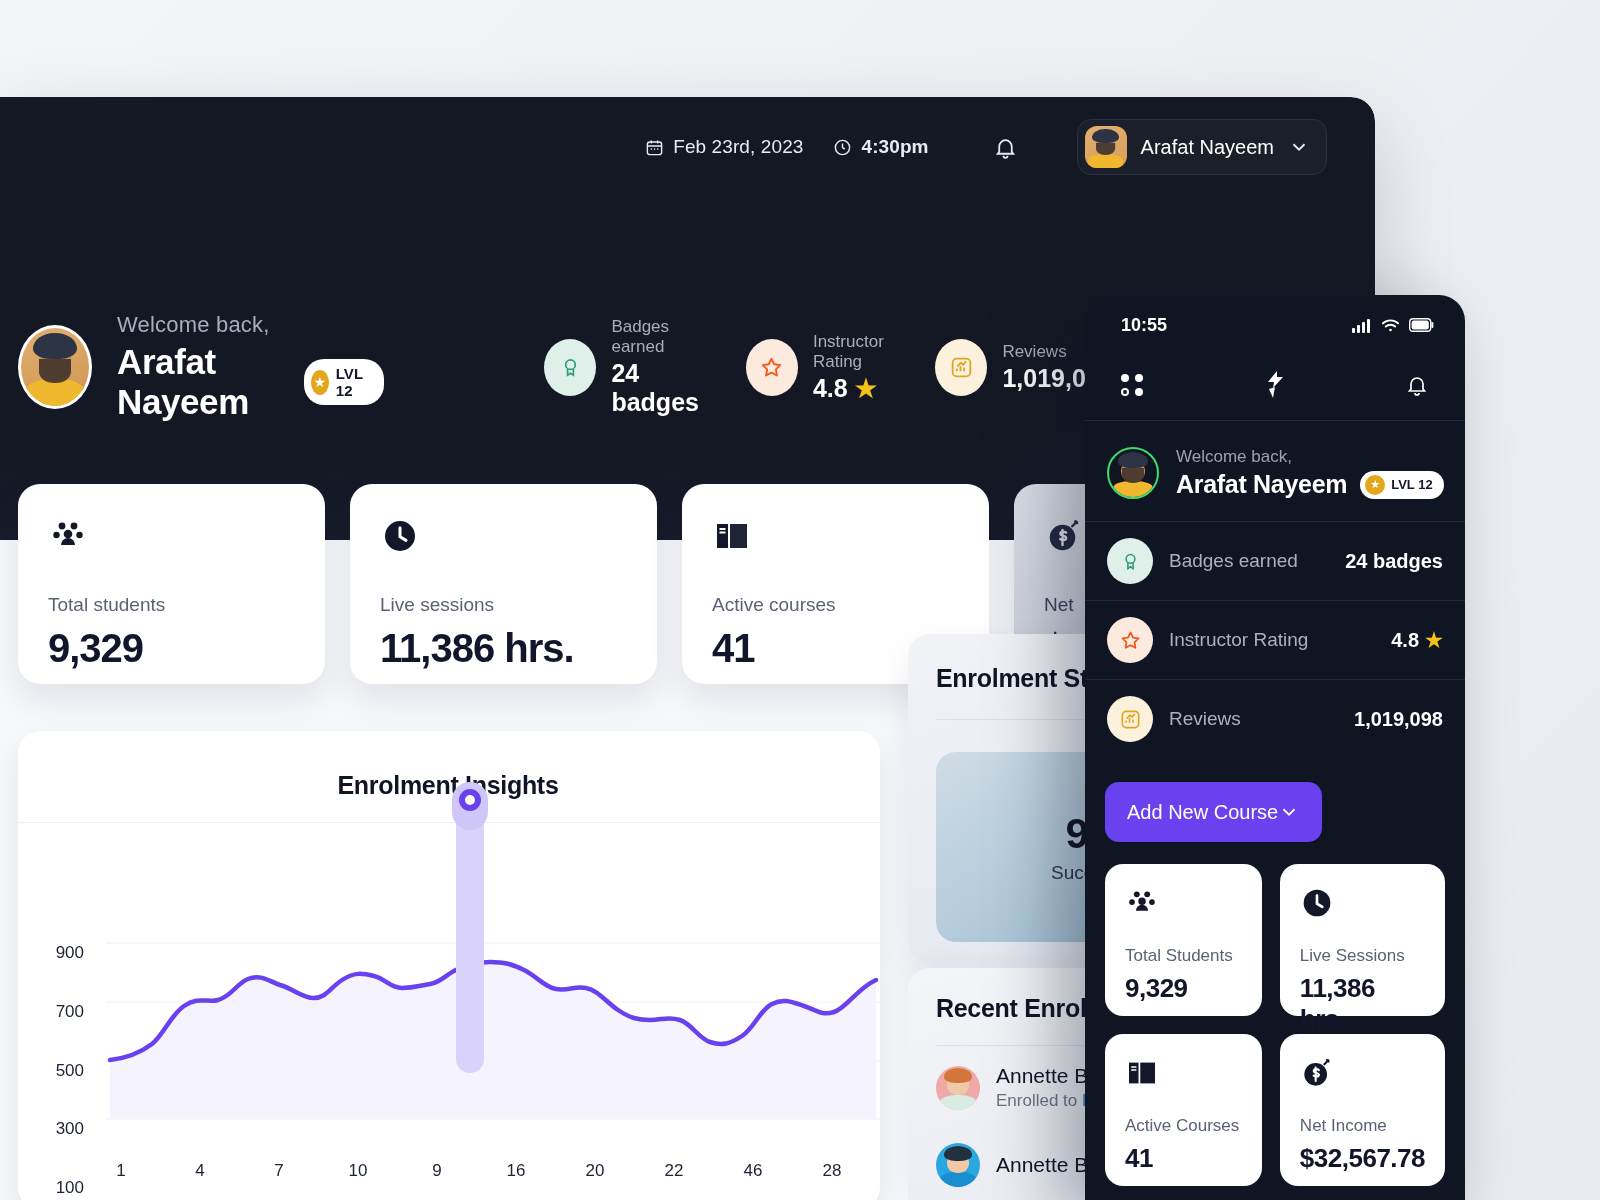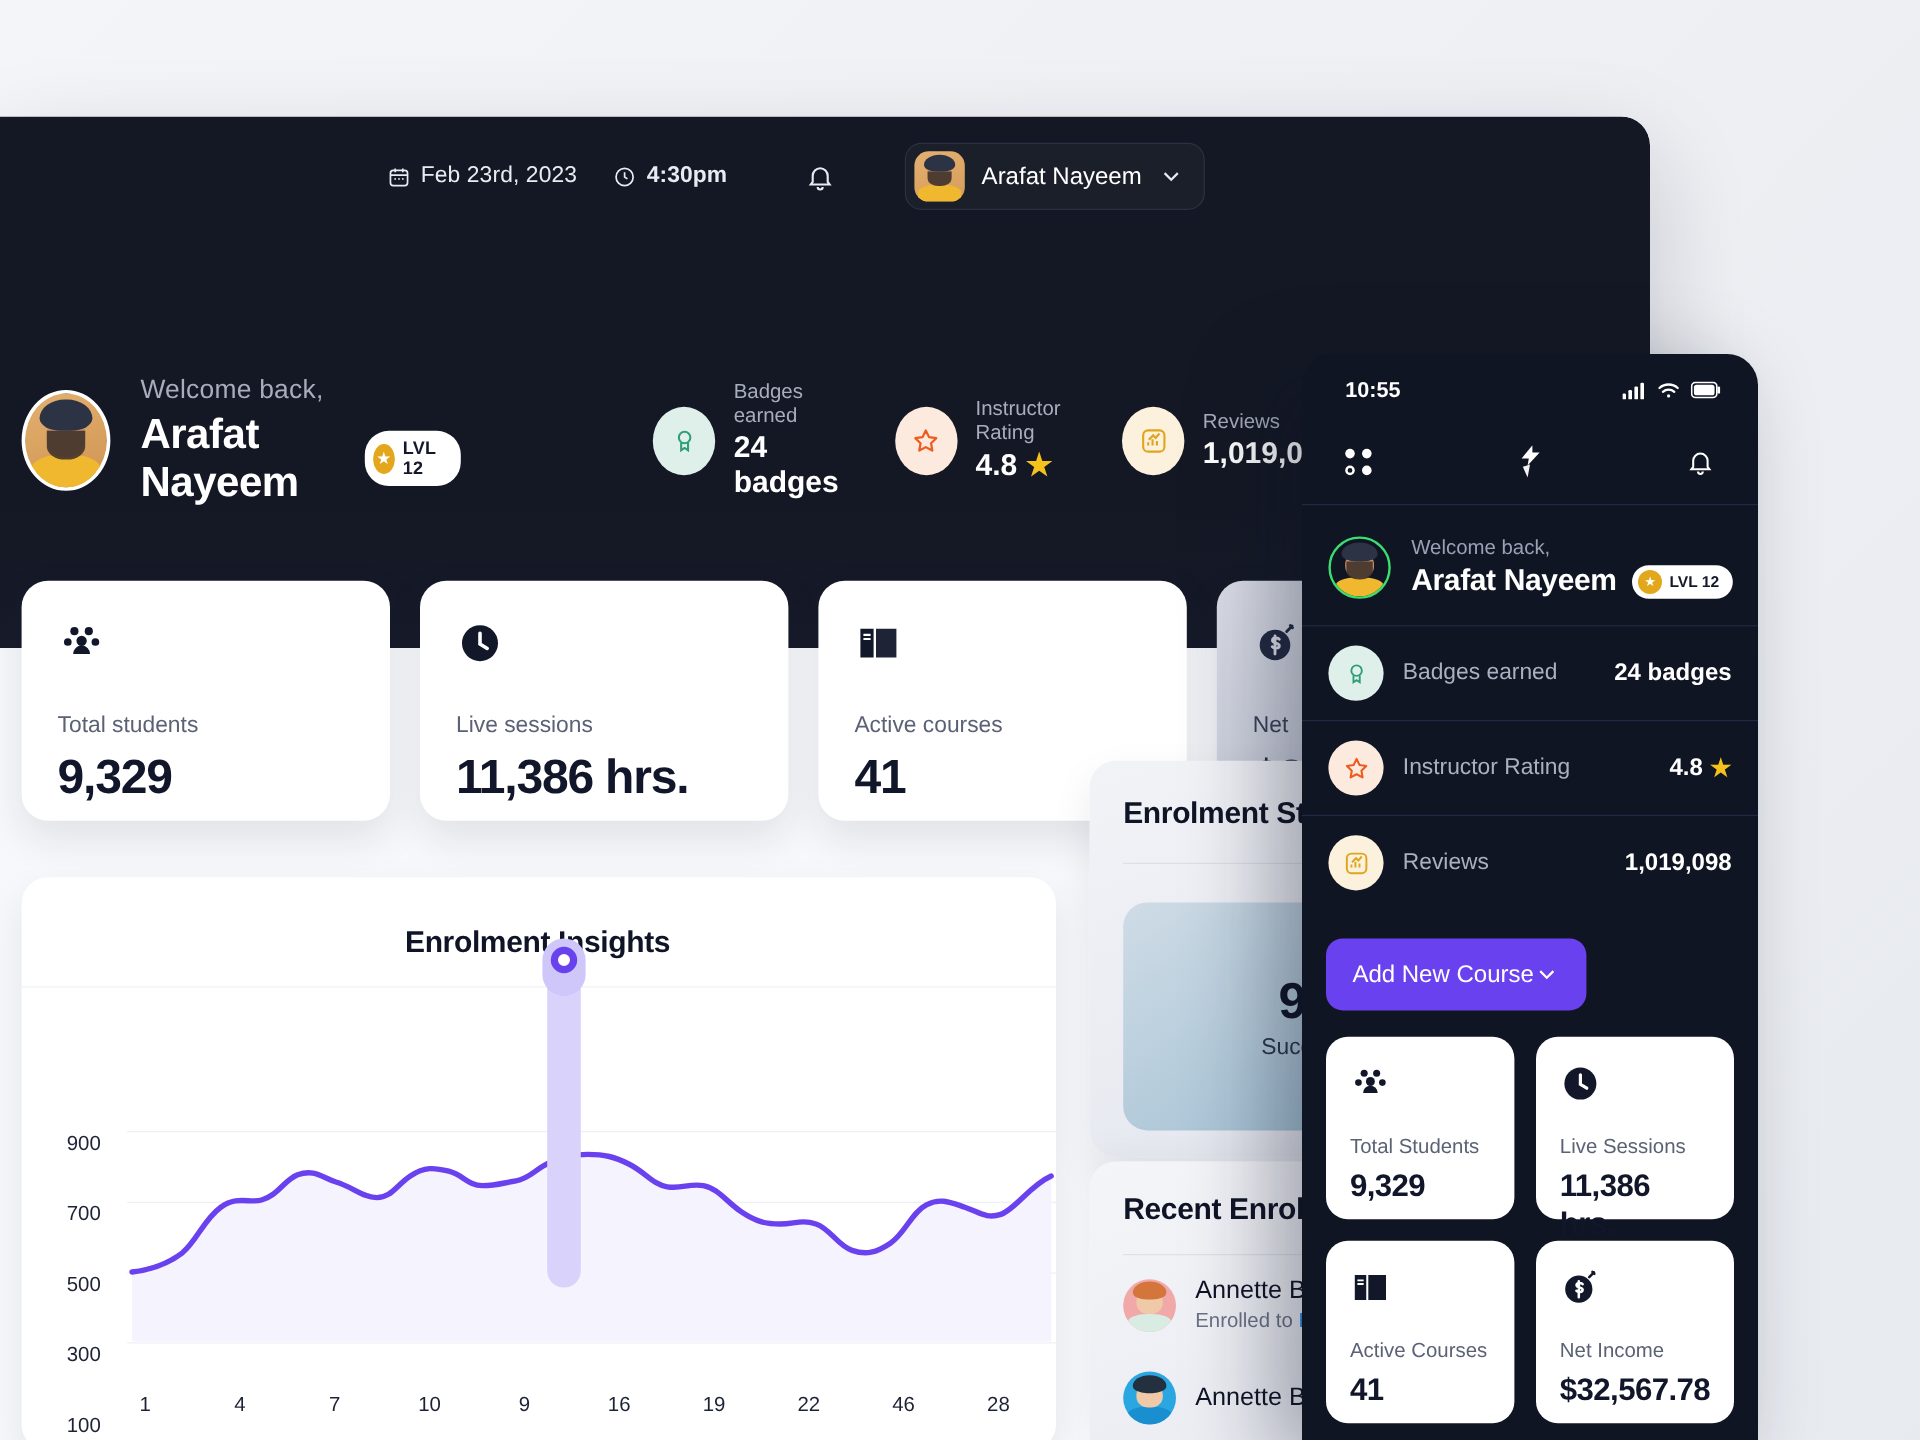--- a/index.html
+++ b/index.html
@@ -32,21 +32,21 @@
     border-radius: 0 24px 0 0;
   }
   .dash-dark:after{
     content:""; position:absolute; left:0; right:0; bottom:0; height:120px;
     background:linear-gradient(180deg,rgba(20,24,36,0) 0%,rgba(26,30,48,.55) 100%);
   }
 
   
   .topbar {
     position: absolute; left: 0; top: 0; width: 1375px; height: 100px;
-    display: flex; align-items: center; justify-content: center;
+    display: flex; align-items: center; justify-content: flex-end;
     padding-right: 48px; gap: 0px;
   }
   .tb-item {
     display: flex; align-items: center; gap: 9px;
     color: #e9ebf2; font-size: 19px; letter-spacing:.1px;
   }
   .tb-item.date { margin-right: 30px; }
   .tb-item.time { margin-right: 56px; font-weight: bold; }
   .bell-btn {
     width: 42px; height: 42px; display: flex; align-items: center; justify-content: center;
@@ -474,21 +474,21 @@
           <path d="M92 370 L92 312 C110 310 122 305 134 296 C146 286 152 268 166 258 C180 248 190 255 200 252 C214 248 218 236 230 231 C244 226 250 233 262 237 C276 241 284 250 296 250 C308 250 312 240 324 232 C336 224 344 225 356 228 C368 231 372 240 384 240 C396 240 400 238 412 236 C424 234 428 226 440 221 C452 216 460 214 472 214 C486 214 494 216 506 222 C520 229 526 239 538 241 C550 243 556 238 568 240 C580 242 588 254 600 262 C612 270 620 272 632 272 C644 272 650 268 662 272 C674 276 680 290 692 294 C704 298 712 296 724 288 C736 280 742 262 754 256 C766 250 774 254 786 258 C798 262 804 268 816 264 C828 260 840 240 858 232 L858 370 Z" fill="#f5f3fe" stroke="none"></path>
           <path d="M92 312 C110 310 122 305 134 296 C146 286 152 268 166 258 C180 248 190 255 200 252 C214 248 218 236 230 231 C244 226 250 233 262 237 C276 241 284 250 296 250 C308 250 312 240 324 232 C336 224 344 225 356 228 C368 231 372 240 384 240 C396 240 400 238 412 236 C424 234 428 226 440 221 C452 216 460 214 472 214 C486 214 494 216 506 222 C520 229 526 239 538 241 C550 243 556 238 568 240 C580 242 588 254 600 262 C612 270 620 272 632 272 C644 272 650 268 662 272 C674 276 680 290 692 294 C704 298 712 296 724 288 C736 280 742 262 754 256 C766 250 774 254 786 258 C798 262 804 268 816 264 C828 260 840 240 858 232" fill="none" stroke="#6a41ef" stroke-width="4.5" stroke-linecap="round"></path>
         </svg>
 
         <div class="xlab" style="left:103px">1</div>
         <div class="xlab" style="left:182px">4</div>
         <div class="xlab" style="left:261px">7</div>
         <div class="xlab" style="left:340px">10</div>
         <div class="xlab" style="left:419px">9</div>
         <div class="xlab" style="left:498px">16</div>
-        <div class="xlab" style="left:577px">19</div>
+        <div class="xlab" style="left:577px">20</div>
         <div class="xlab" style="left:656px">22</div>
         <div class="xlab" style="left:735px">46</div>
         <div class="xlab" style="left:814px">28</div>
       </div>
     </div>
 
   </div>
 
   <div class="marker-stem"></div>
   <div class="marker-knob"></div>

